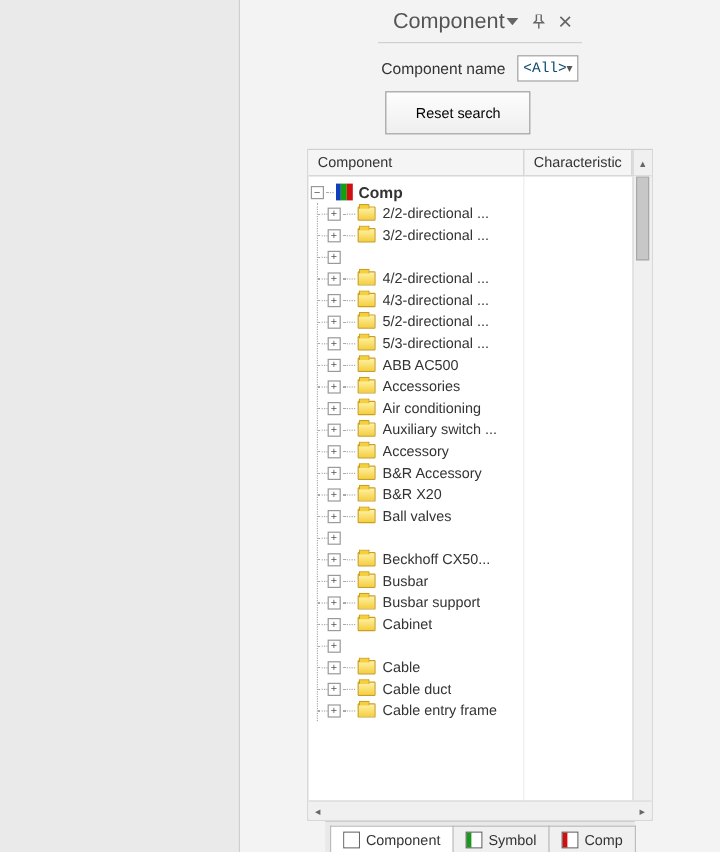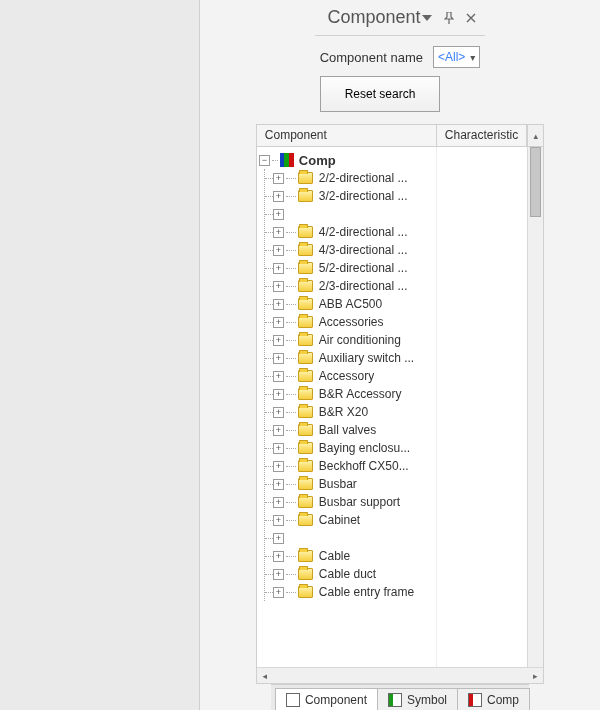--- a/index.html
+++ b/index.html
@@ -62,21 +62,21 @@
   .combo {
     flex:1;
     height: 22px;
     border:1px solid #a0a0a0;
     background:#fff;
     display:flex;
     align-items:center;
     padding:0 4px;
     cursor:pointer;
   }
-  .combo-text { flex:1; font-size:12px; color:#3b82f6; }
+  .combo-text { flex:1; font-size:12px; color:#0c4a6e;font-family:Liberation Mono, monospace; }
   .combo-arrow { font-size:10px; color:#555; }
   .reset-row { display:flex; justify-content:flex-end; padding-right:40px; }
   .reset-btn {
     height: 36px;
     border:1px solid #a0a0a0;
     background: linear-gradient(#fdfdfd,#efefef);
     padding: 0 24px;
     font-size:12px;
     cursor:pointer;
   }
@@ -349,21 +349,21 @@
                   <div style="width:10px;border-top:1px dotted #aaa;"></div>
                   <div class="folder-icon"></div>
                   <span class="node-label">5/2-directional ...</span>
                 </div>
               </div>
               <div class="node-row">
                 <div class="tree-toggle">+</div>
                 <div class="sub-branch">
                   <div style="width:10px;border-top:1px dotted #aaa;"></div>
                   <div class="folder-icon"></div>
-                  <span class="node-label">2/3-directional ...</span>
+                  <span class="node-label">5/3-directional ...</span>
                 </div>
               </div>
               <div class="node-row">
                 <div class="tree-toggle">+</div>
                 <div class="sub-branch">
                   <div style="width:10px;border-top:1px dotted #aaa;"></div>
                   <div class="folder-icon"></div>
                   <span class="node-label">ABB AC500</span>
                 </div>
               </div>
@@ -418,25 +418,20 @@
               <div class="node-row">
                 <div class="tree-toggle">+</div>
                 <div class="sub-branch">
                   <div style="width:10px;border-top:1px dotted #aaa;"></div>
                   <div class="folder-icon"></div>
                   <span class="node-label">Ball valves</span>
                 </div>
               </div>
               <div class="node-row">
                 <div class="tree-toggle">+</div>
-                <div class="sub-branch">
-                  <div style="width:10px;border-top:1px dotted #aaa;"></div>
-                  <div class="folder-icon"></div>
-                  <span class="node-label">Baying enclosu...</span>
-                </div>
               </div>
               <div class="node-row">
                 <div class="tree-toggle">+</div>
                 <div class="sub-branch">
                   <div style="width:10px;border-top:1px dotted #aaa;"></div>
                   <div class="folder-icon"></div>
                   <span class="node-label">Beckhoff CX50...</span>
                 </div>
               </div>
               <div class="node-row">

